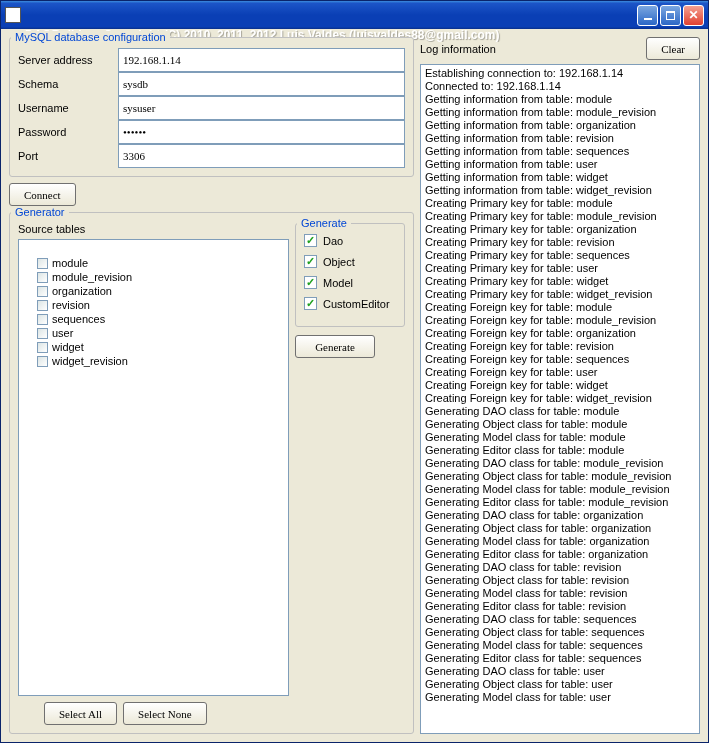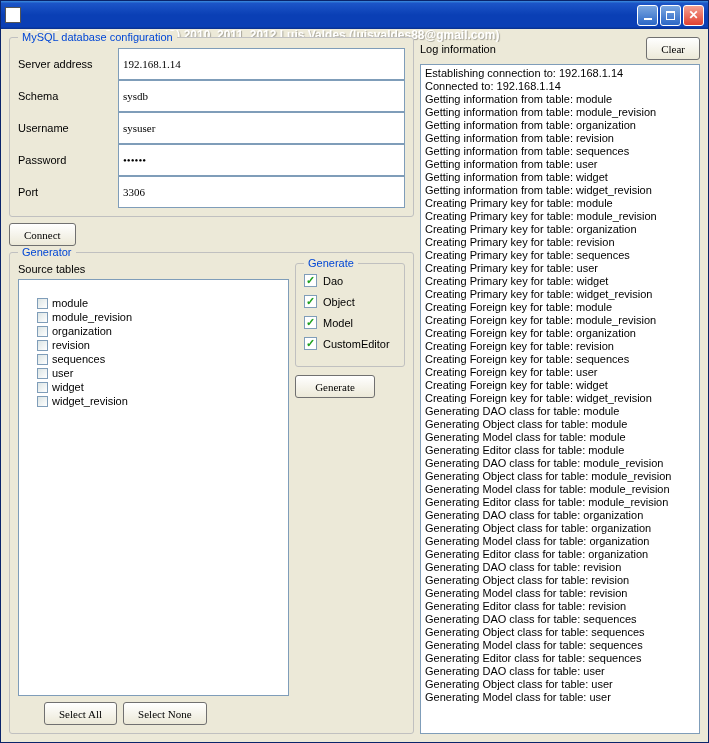--- a/index.html
+++ b/index.html
@@ -12,25 +12,25 @@
 .win-btn { width: 21px; height: 21px; border-radius: 3px; border: 1px solid white; display: flex; align-items: center; justify-content: center; font-family: Arial; font-weight: bold; font-size: 10px; color: white; cursor: pointer; }
 .win-min, .win-max { background: linear-gradient(to bottom, #7ba7e0, #2c67c6); }
 .win-close { background: linear-gradient(to bottom, #f5a090, #e04030); }
 .win-min-glyph { width: 8px; height: 2px; background: white; margin-top: 8px; }
 .win-max-glyph { width: 9px; height: 9px; border: 1px solid white; border-top: 2px solid white; }
 .win-close-glyph { font-size: 12px; line-height: 1; }
 .client { flex: 1; padding: 8px; display: flex; gap: 6px; overflow: hidden; }
 .left-col { width: 405px; display: flex; flex-direction: column; gap: 6px; }
 .right-col { flex: 1; display: flex; flex-direction: column; }
 .groupbox { border: 1px solid #c0c0c0; border-radius: 3px; padding: 10px 8px 8px 8px; position: relative; background: #ece9d8; }
-.groupbox-title { position: absolute; top: -7px; left: 8px; background: #ece9d8; padding: 0 4px; color: #0046d5; font-size: 11px; }
+.groupbox-title { position: absolute; top: -7px; left: 1px; background: #ece9d8; padding: 0 4px; color: #0046d5; font-size: 11px; }
 .form-row { display: flex; align-items: center; }
 .form-row:last-child { margin-bottom: 0; }
 .form-label { width: 100px; color: #000; }
-.form-input { flex: 1; height: 32px; border: 1px solid #7f9db9; padding: 2px 4px; font-family: Tahoma; font-size: 11px; background: white; }
+.form-input { flex: 1; height: 24px; border: 1px solid #7f9db9; padding: 2px 4px; font-family: Tahoma; font-size: 11px; background: white; }
 .btn { height: 23px; padding: 0 14px; background: linear-gradient(to bottom, #fff, #ece9d8); border: 1px solid #707070; border-radius: 3px; font-family: Tahoma; font-size: 11px; cursor: pointer; }
 .gen-row { display: flex; gap: 6px; flex: 1; min-height: 0; }
 .gen-left { flex: 1; display: flex; flex-direction: column; }
 .gen-right { width: 110px; }
 .src-label { margin-bottom: 4px; }
 .listbox { flex: 1; border: 1px solid #7f9db9; background: white; overflow-y: auto; padding: 16px; }
 .list-item { display: flex; align-items: center; height: 14px; padding: 0 2px; }
 .list-cb { width: 11px; height: 11px; border: 1px solid #7f9db9; background: linear-gradient(to bottom right, #dce5e5, #fff); margin-right: 4px; flex-shrink: 0; }
 .chk-row { display: flex; align-items: center; margin-bottom: 8px; }
 .chk { width: 13px; height: 13px; border: 1px solid #7f9db9; background: white; margin-right: 6px; display: flex; align-items: center; justify-content: center; color: #21a121; font-size: 11px; font-weight: bold; }

